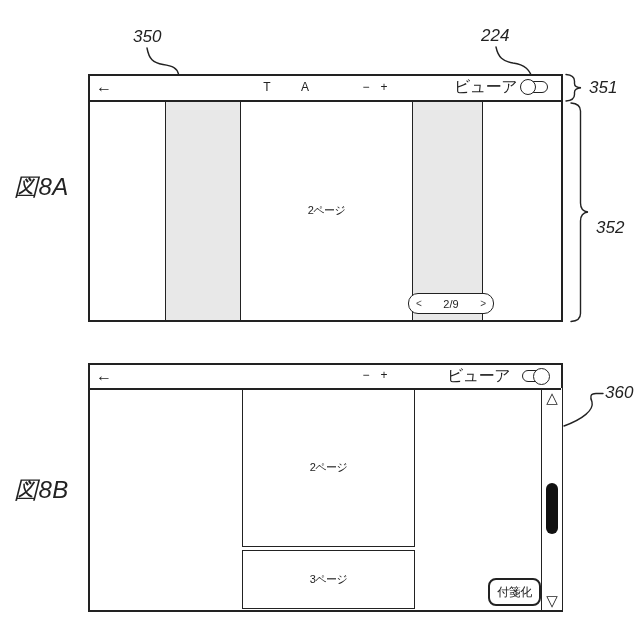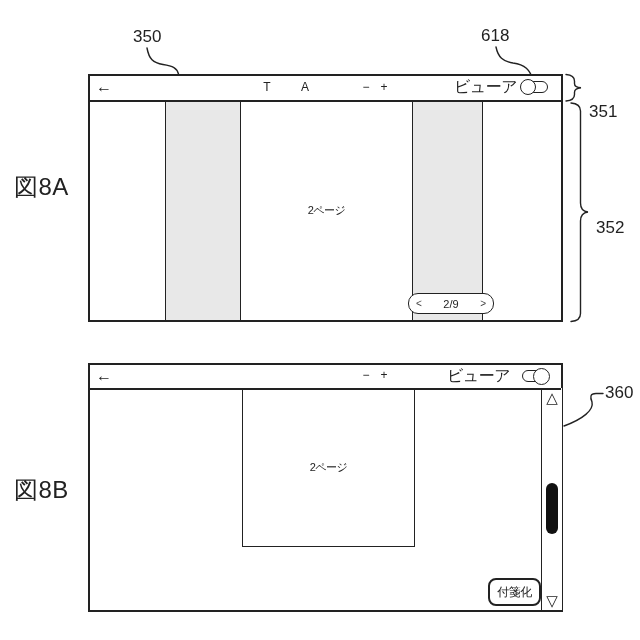--- a/index.html
+++ b/index.html
@@ -1,18 +1,18 @@
 <!DOCTYPE html>
 <html><head>
 <meta charset="utf-8">
 <style>
   html,body{margin:0;padding:0;}
   body{width:640px;height:640px;background:#ffffff;position:relative;overflow:hidden;
        font-family:"Liberation Sans","DejaVu Sans",sans-serif;color:#222;}
-  .abs{position:absolute;box-sizing:border-box;}
+  .abs{position:absolute;box-sizing:border-box;font-style:italic;}
   .canvas{position:absolute;left:0;top:0;width:640px;height:640px;}
   .overlay{position:absolute;left:0;top:0;width:640px;height:640px;pointer-events:none;}
   .overlay path{fill:none;stroke:#222;stroke-width:1.4;stroke-linecap:round;}
   .figlabel{font-size:24px;letter-spacing:0.5px;}
   .ref{font-size:17px;}
   .window{position:absolute;border:2px solid #222;background:#fff;box-sizing:border-box;}
   .toolbar{position:absolute;left:0;right:0;top:0;border-bottom:2px solid #222;background:#fff;z-index:3;}
   .toolbar-a{height:24px;line-height:22px;}
   .toolbar-b{height:23px;line-height:21px;}
   .titem{position:absolute;top:0;font-size:12px;white-space:nowrap;}
@@ -46,22 +46,22 @@
     <path d="M 566,74.5 C 572.5,75 574.5,77 574.5,81 L 574.5,83.5 C 574.5,86.8 577,87.6 581,87.8 C 577,88.2 574.5,89 574.5,92.3 L 574.5,94.5 C 574.5,98.5 572.5,100.5 566,101"></path>
     <path d="M 571,103 C 578,103.5 580.5,106 580.5,111 L 580.5,203 C 580.5,209 583,211.6 588,212 C 583,212.6 580.5,215 580.5,221 L 580.5,313.5 C 580.5,318.5 578,321 571,321.5"></path>
     <path d="M 603,393.5 L 596,393.5 C 590,393.5 590,397 592,402 C 594,410 583,419 564,426"></path>
     <path d="M 474,547 C 476,557 480,561.5 490,563.5 C 502,565.5 507.5,569 508.5,577"></path>
   </svg>
 
   <div class="abs figlabel" style="left:14px;top:171px;">図8A</div>
   <div class="abs figlabel" style="left:14px;top:474px;">図8B</div>
 
   <div class="abs ref" style="left:133px;top:27px;">350</div>
-  <div class="abs ref" style="left:481px;top:26px;">618</div>
-  <div class="abs ref" style="left:589px;top:78px;margin-top:24px;">351</div>
+  <div class="abs ref" style="left:481px;top:26px;">224</div>
+  <div class="abs ref" style="left:589px;top:78px;">351</div>
   <div class="abs ref" style="left:596px;top:218px;">352</div>
   <div class="abs ref" style="left:605px;top:383px;">360</div>
   <div class="abs ref" style="left:460px;top:528px;">361</div>
 
   <div class="window" style="left:88px;top:74px;width:475px;height:248px;">
     <div class="toolbar toolbar-a">
       <span class="titem backarrow" style="left:6px;">←</span>
       <span class="titem center-x" style="left:177px;">T</span>
       <span class="titem center-x" style="left:215px;">A</span>
       <span class="titem center-x" style="left:276px;">−</span>
@@ -93,20 +93,23 @@
       <span class="titem jp" style="right:51px;">ビューア</span>
       <span class="toggle" style="right:10px;top:2px;width:31px;height:18px;">
         <span class="pill" style="left:2px;top:3px;width:21px;height:12px;"></span>
         <span class="knob" style="left:13px;top:0.5px;width:17px;height:17px;"></span>
       </span>
     </div>
 
     <div class="pbox" style="left:152px;top:23px;width:171px;height:157px;">
       <span>2ページ</span>
     </div>
+    <div class="pbox" style="left:152px;top:185px;width:171px;height:57px;">
+      <span>3ページ</span>
+    </div>
 
     <div class="scrolltrack" style="left:451px;top:23px;bottom:0;width:20px;">
       <span class="scrollbtn" style="top:2px;">△</span>
       <span class="scrollthumb" style="left:4px;top:95px;width:12px;height:51px;"></span>
       <span class="scrollbtn" style="bottom:2px;">▽</span>
     </div>
 
     <div class="stickybtn" style="left:398px;top:213px;width:49px;height:24px;text-align:center;">
       <span>付箋化</span>
     </div>

